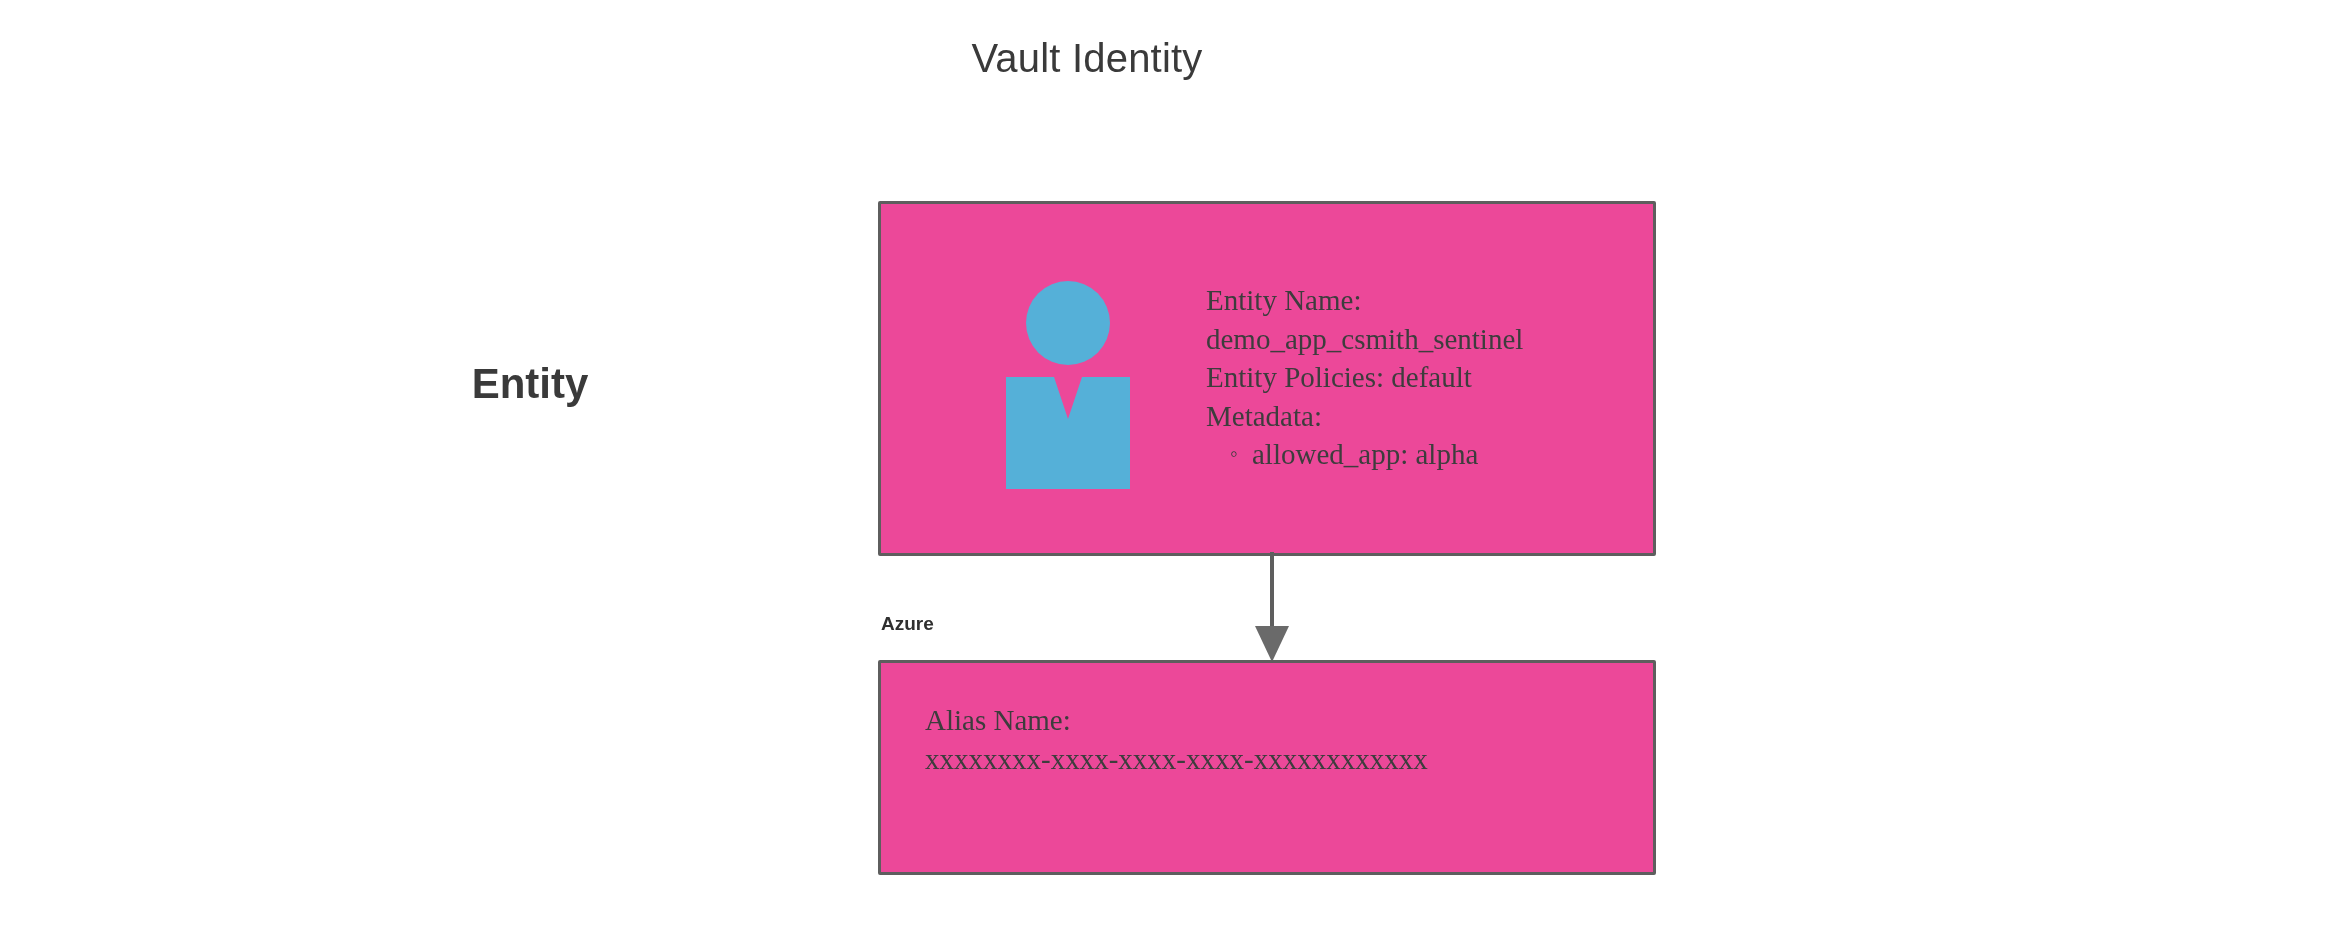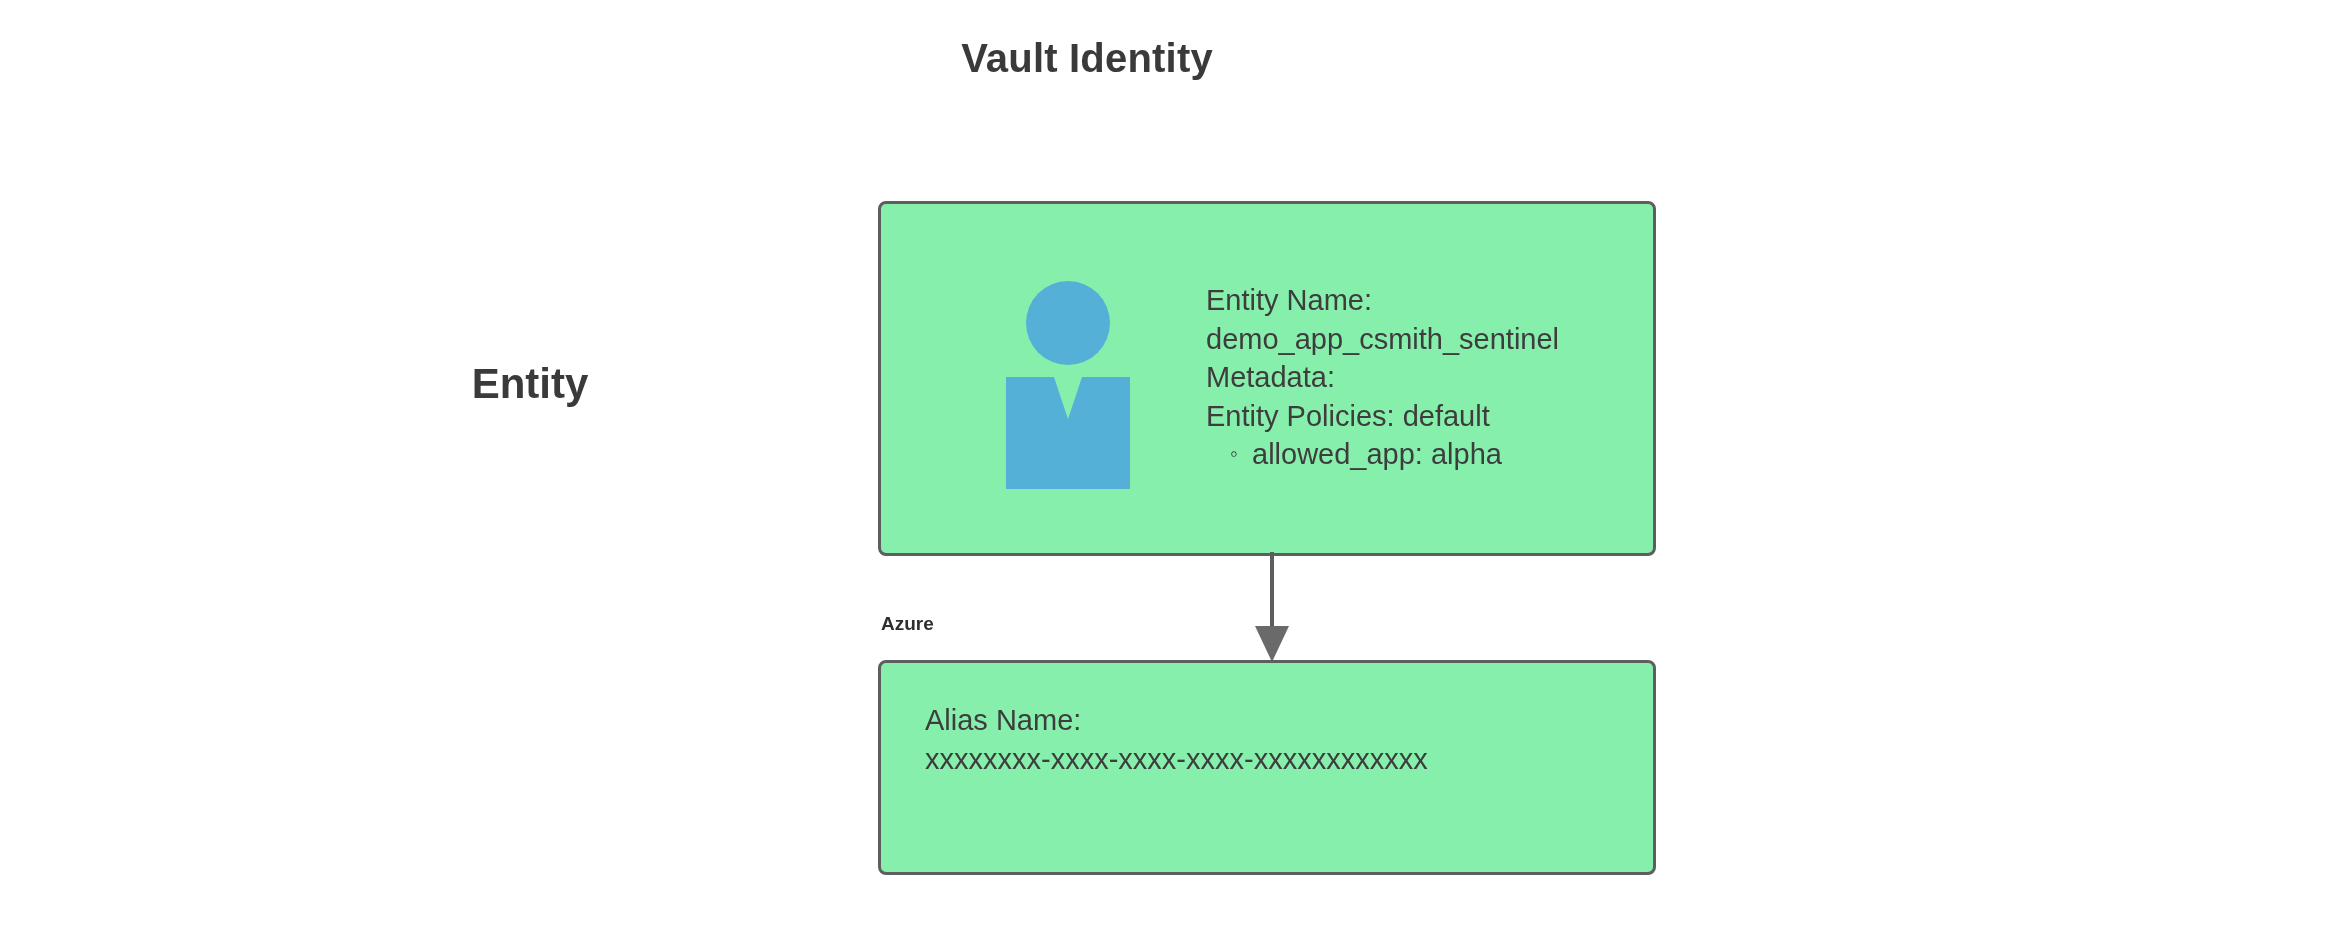--- a/index.html
+++ b/index.html
@@ -23,21 +23,21 @@
   }
 
   
   .diagram-title {
     position: absolute;
     left: 0;
     top: 36px;
     width: 2348px;
     text-align: center;
     font-size: 40px;
-    font-weight: bold;
+    font-weight: normal;
     color: #3a3a3a;
     letter-spacing: 0.2px;
   }
   
   .diagram-title span {
     position: relative;
     left: -87px;
   }
 
   
@@ -57,23 +57,24 @@
   #label-aliases {
     left: 380px;
     top: 717px;
     width: 300px;
   }
 
   
   .node-box {
     position: absolute;
     box-sizing: border-box;
-    background: #86efac;
+    background: #ec4899;
     border: 3px solid #5e5e5e;
-    border-radius: 8px;
+    border-radius: 2px;
+    font-family: Liberation Serif, serif;
   }
   #entity-box {
     left: 878px;
     top: 201px;
     width: 778px;
     height: 355px;
   }
   #alias-box {
     left: 878px;
     top: 660px;
@@ -184,22 +185,22 @@
     <div class="person-icon">
       <svg viewBox="0 0 160 215" xmlns="http://www.w3.org/2000/svg" aria-hidden="true">
         <circle cx="80" cy="49" r="42" fill="#55b0d8"></circle>
         <path d="M 18 103 L 66 103 L 80 145 L 94 103 L 142 103 L 142 215 L 18 215 Z" fill="#55b0d8"></path>
       </svg>
     </div>
 
     <div class="entity-details">
       <span class="detail-line">Entity Name:</span>
       <span class="detail-line">demo_app_csmith_sentinel</span>
+      <span class="detail-line">Entity Policies: default</span>
       <span class="detail-line">Metadata:</span>
-      <span class="detail-line">Entity Policies: default</span>
       <ul class="metadata-list">
         <li>
           <span class="bullet-glyph">◦</span>
           <span>allowed_app: alpha</span>
         </li>
       </ul>
     </div>
 
   </div>
 

